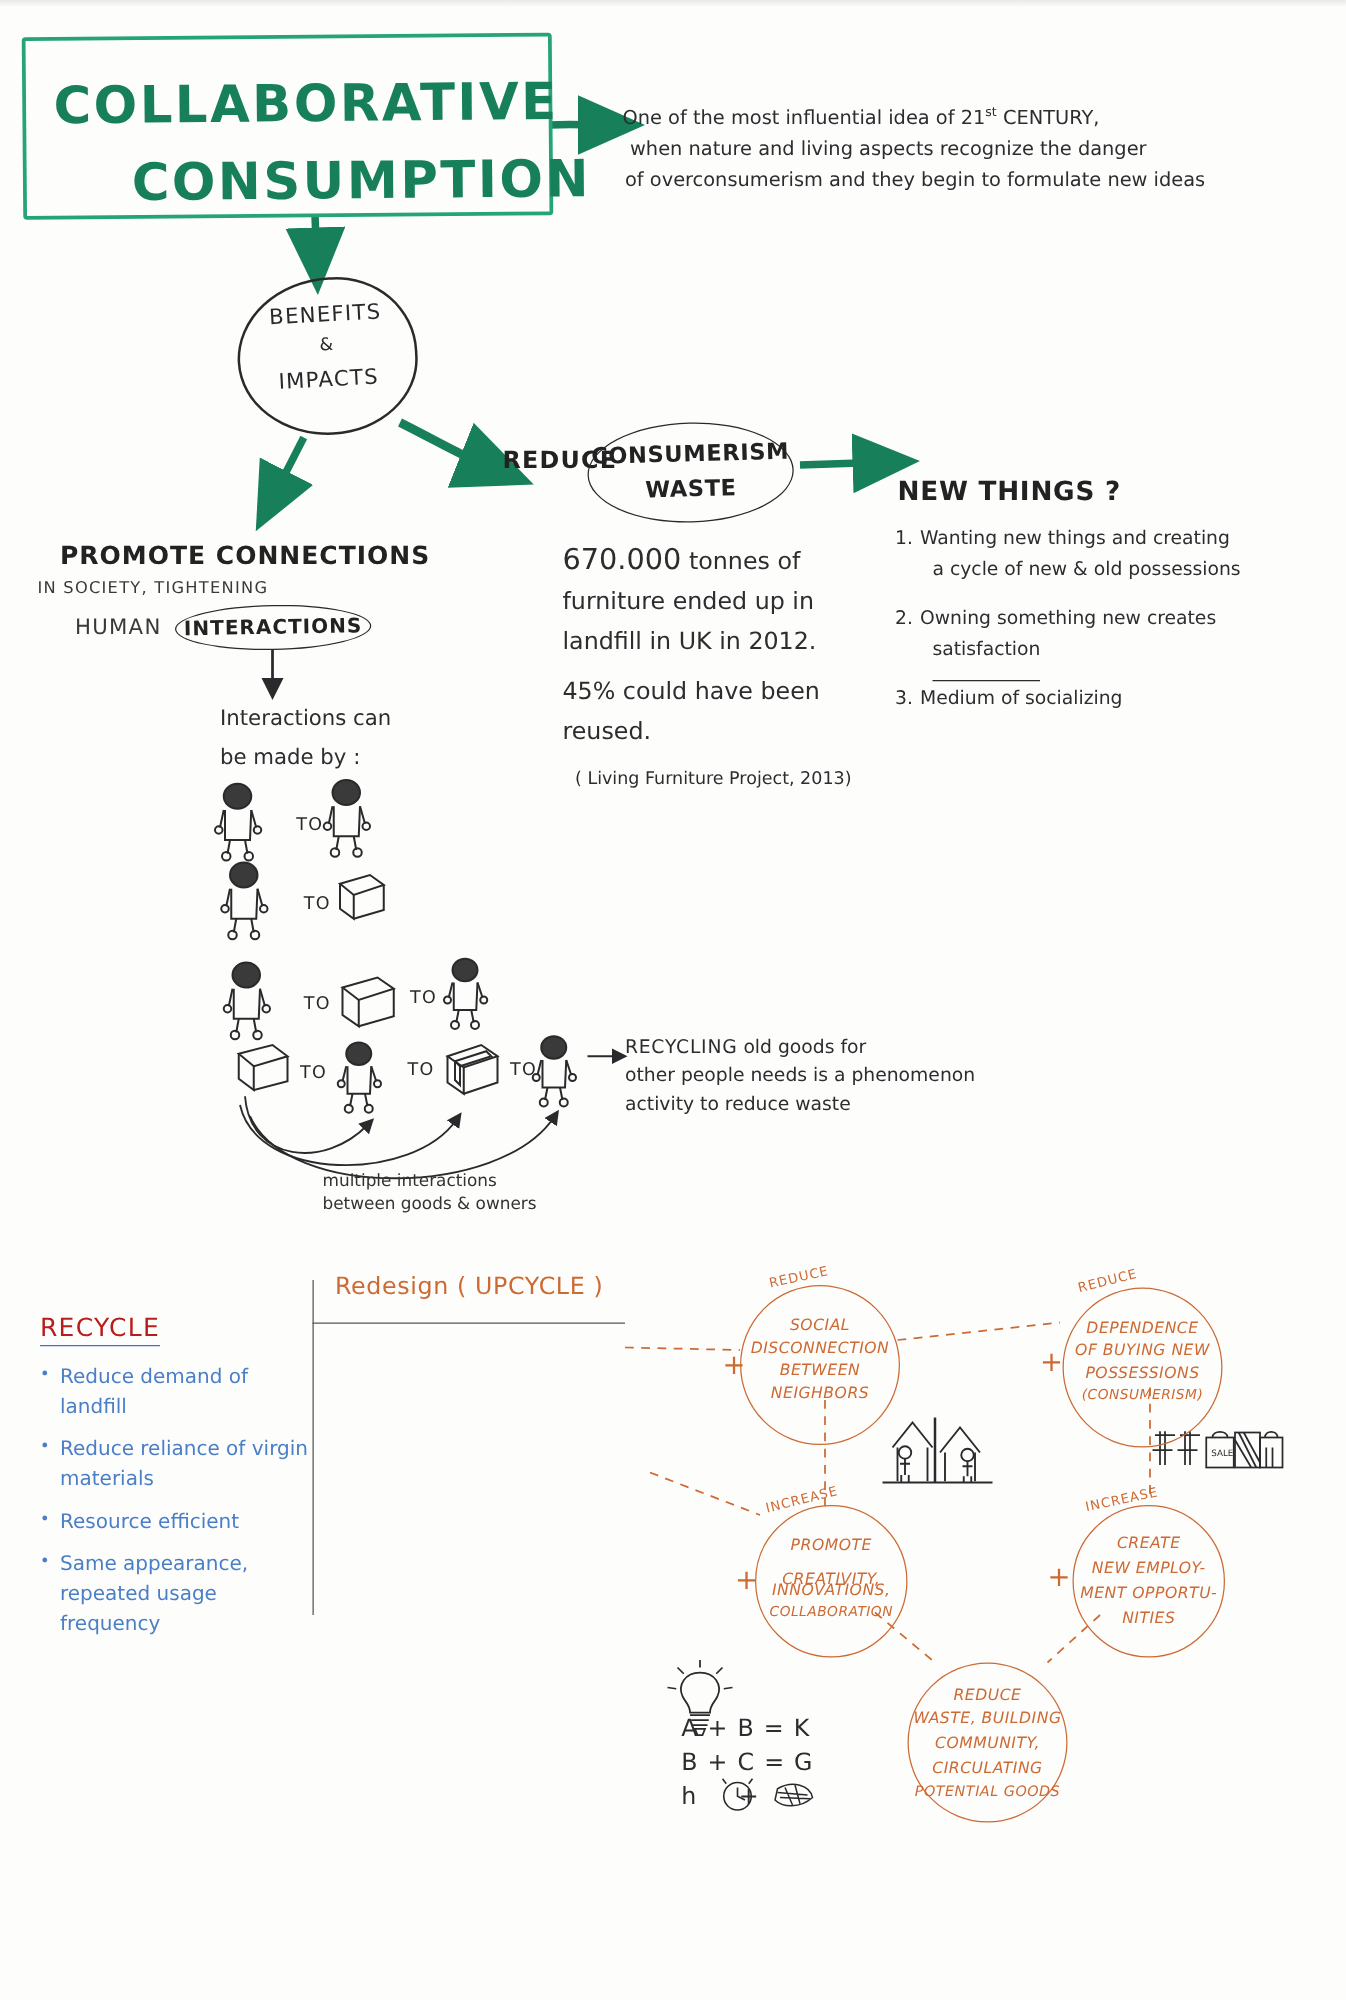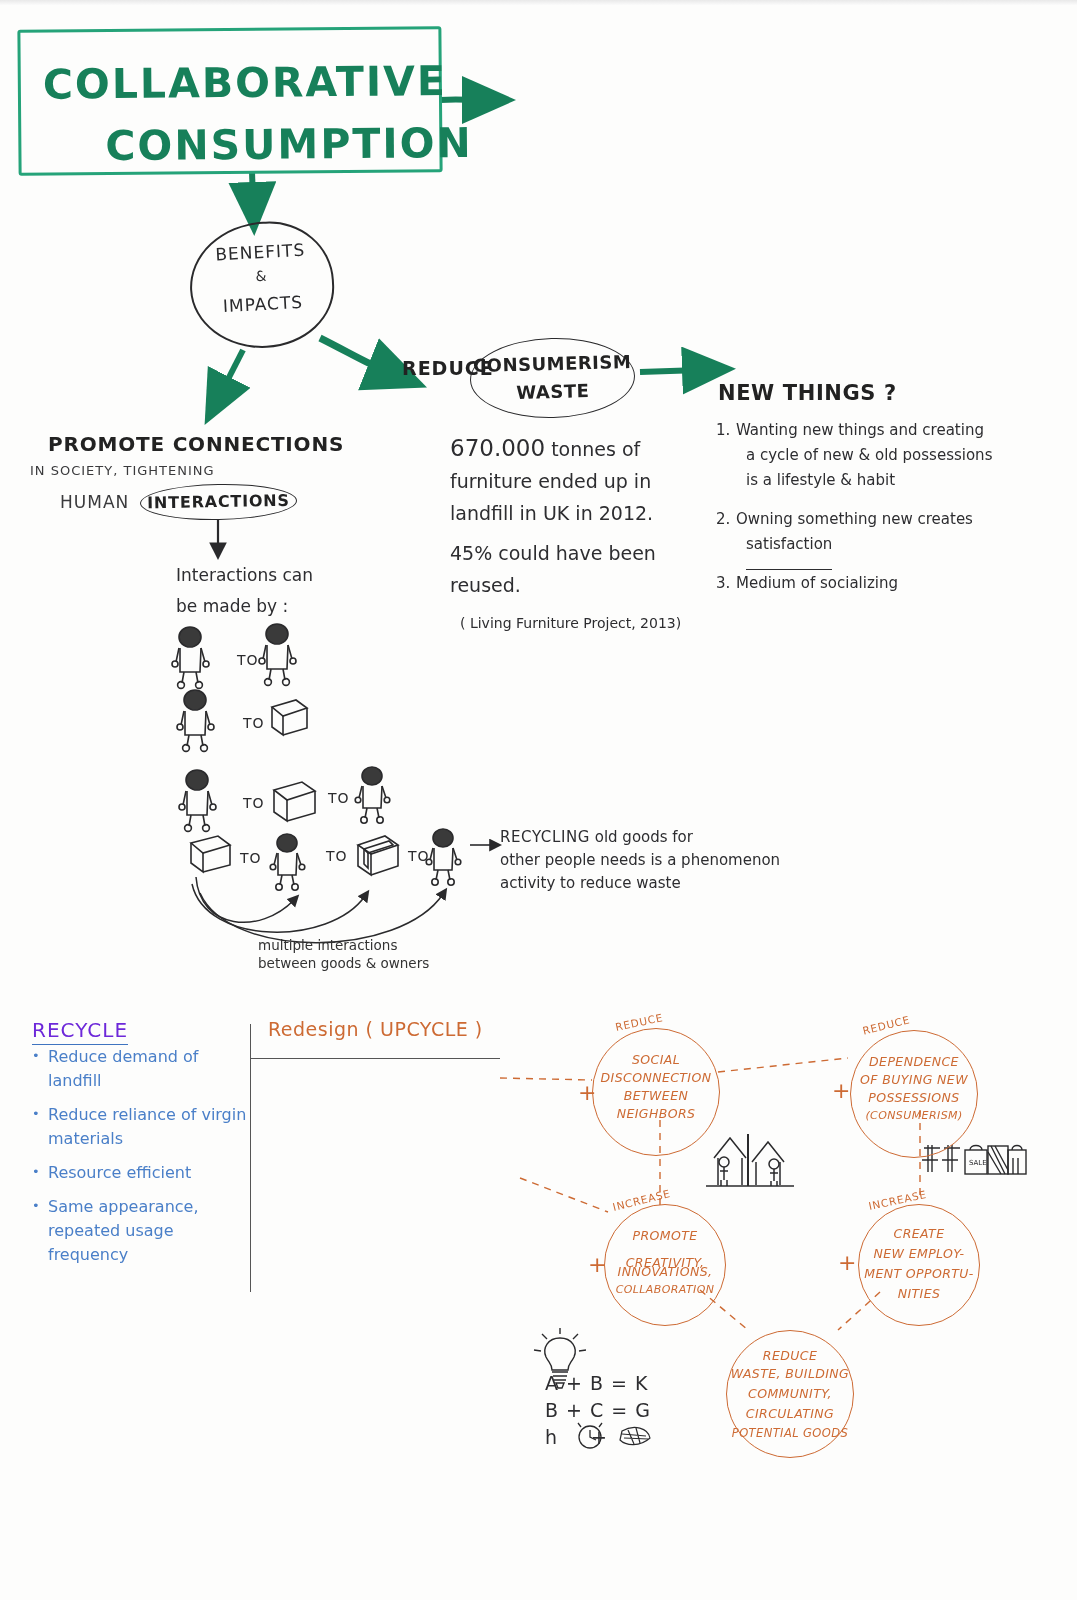--- a/index.html
+++ b/index.html
@@ -169,24 +169,24 @@
   #recycling-note .cap { letter-spacing: 0.6px; }
 
   #multi-note {
     left: 258px; top: 936px;
     font-size: 13.5px; line-height: 18px; color: #333;
   }
 
   
   #recycle-col { left: 32px; top: 1018px; width: 215px; }
   #recycle-head {
-    font-size: 20px; letter-spacing: 1px; color: #6d28d9;
-    border-bottom: 1.6px solid #3f74c0; display:inline-block; padding-bottom:2px;
-  }
-  #recycle-col ul, #redesign-col ul { list-style: none; margin: 0 0 0 0; padding: 0; }
+    font-size: 20px; letter-spacing: 1px; color: #b91c1c;
+    border-bottom: 1.6px solid #3f74c0; display:inline-block; padding-bottom:2px;margin-top:32px;
+  }
+  #recycle-col ul, #redesign-col ul { list-style: none; margin: 12px 0 0 0; padding: 0; }
   #recycle-col li {
     font-size: 16px; line-height: 24px; color: #4a7fc8;
     margin-bottom: 10px; position: relative; padding-left: 16px;
   }
   #recycle-col li:before {
     content: "\2022"; position: absolute; left: 0; top: -1px; font-size: 13px;
   }
   #col-divider {
     left: 250px; top: 1024px; width: 1px; height: 268px;
     background: #555;
@@ -432,20 +432,25 @@
       <path d="M622,1431 C634,1424 648,1428 650,1438 C640,1447 626,1446 620,1440 z"></path>
       <path d="M622,1434 L646,1436 M624,1438 L648,1439 M628,1430 L634,1444 M636,1428 L640,1443"></path>
     </g>
   </svg>
 
   <div id="title-box" class="abs">
     <span id="title-line1">COLLABORATIVE</span>
     <span id="title-line2">CONSUMPTION</span>
   </div>
 
+  <div id="intro" class="abs hand-pen">
+    <span class="l"><span>One of the most influential idea of 21</span><span class="sup">st</span><span> CENTURY,</span></span>
+    <span class="l l2">when nature and living aspects recognize the danger</span>
+    <span class="l l3">of overconsumerism and they begin to formulate new ideas</span>
+  </div>
 
   <div id="benefits-node" class="abs">
     <span id="benefits-l1">BENEFITS</span>
     <span id="benefits-l2">&amp;</span>
     <span id="benefits-l3">IMPACTS</span>
   </div>
 
   <div id="reduce-label" class="abs">REDUCE</div>
   <div id="consumerism-oval" class="abs">
     <span id="cons-l1">CONSUMERISM</span>
@@ -463,21 +468,20 @@
 
   <div id="why-title" class="abs">
     <br>
     <span>NEW THINGS ?</span>
   </div>
   <div id="why-list" class="abs hand-pen">
     <span class="item">
       <span class="num">1.</span>
       <span>Wanting new things and creating</span>
       <span class="ind">a cycle of new &amp; old possessions</span>
-      <span class="ind">is a lifestyle &amp; habit</span>
     </span>
     <span class="item">
       <span class="num">2.</span>
       <span>Owning something new creates</span>
       <span class="ind"><span class="underlined">satisfaction</span></span>
     </span>
     <span class="item">
       <span class="num">3.</span>
       <span>Medium of socializing</span>
     </span>

